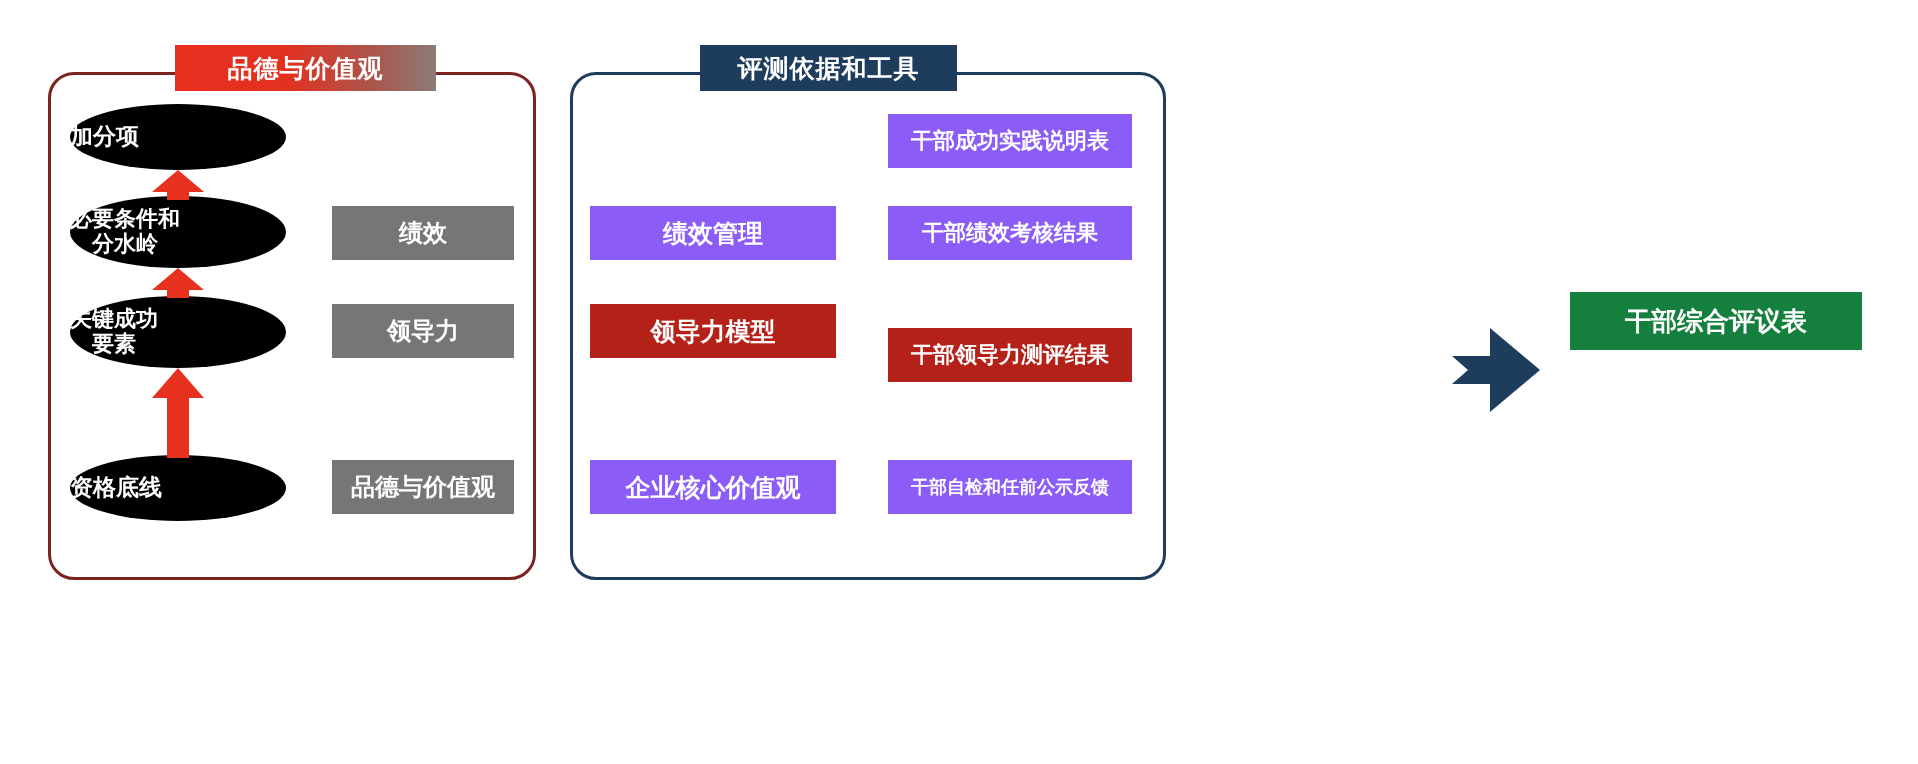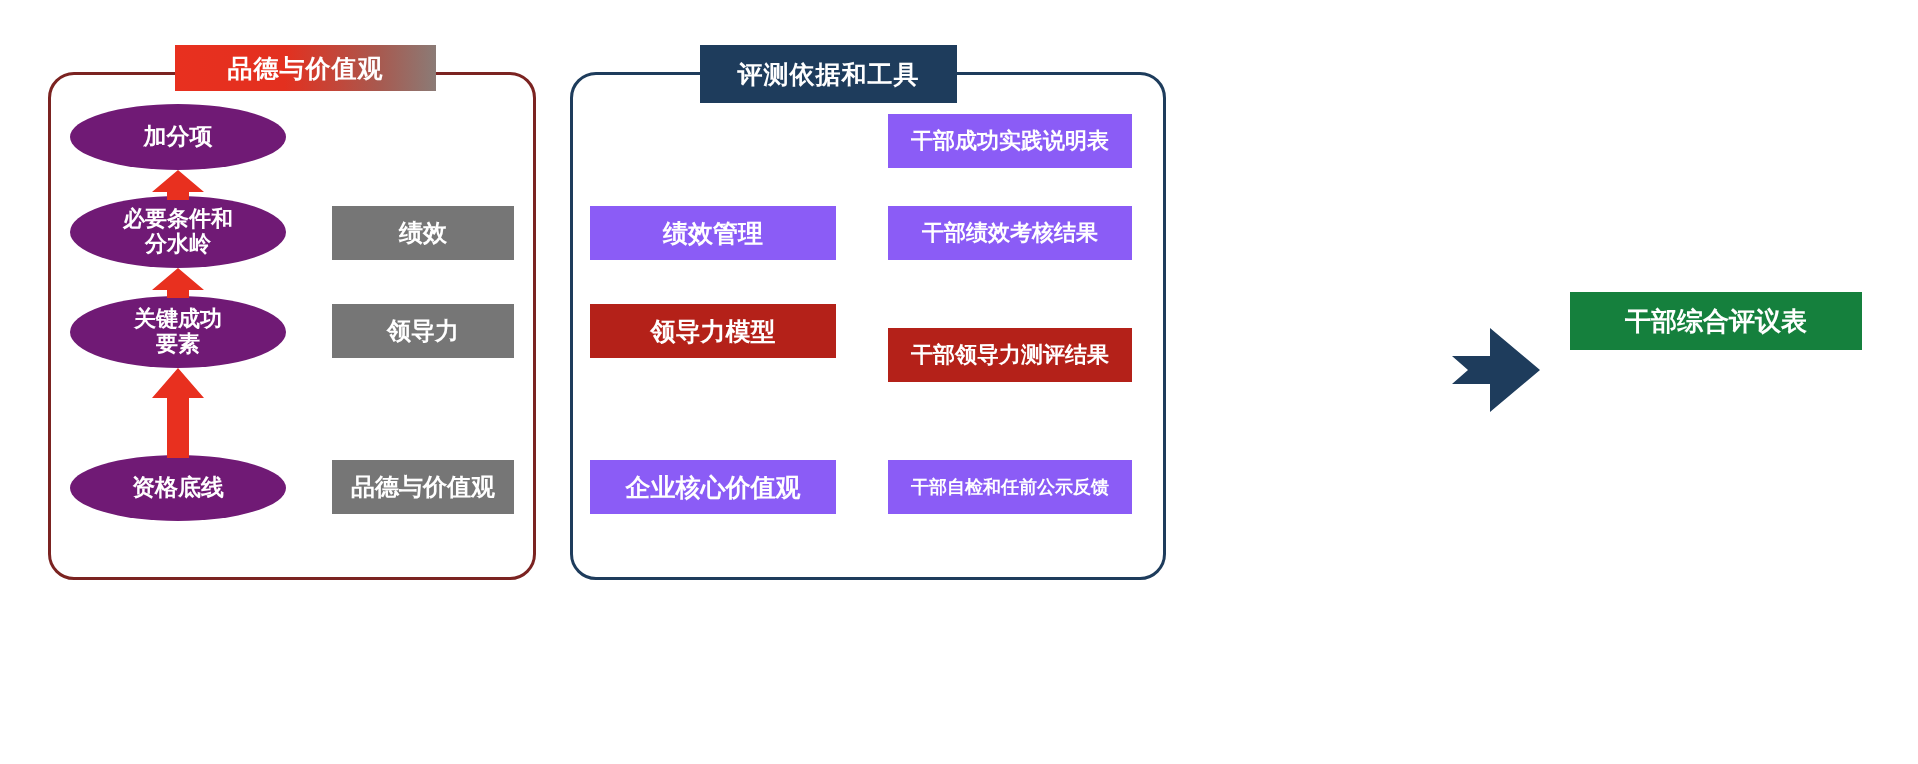--- a/index.html
+++ b/index.html
@@ -25,28 +25,28 @@
   
   .tab{
     position:absolute;display:flex;align-items:center;justify-content:center;
     color:#ffffff;font-weight:700;letter-spacing:1px;box-sizing:border-box;
   }
   .tab-left{
     left:175px;top:45px;width:261px;height:46px;font-size:25px;
     background:linear-gradient(90deg,#e8301f 0%,#e3301f 42%,#a8594f 78%,#8b7b76 100%);
   }
   .tab-mid{
-    left:700px;top:45px;width:257px;height:58px;font-size:25px;
+    left:700px;top:45px;width:257px;height:46px;font-size:25px;
     background:#1e3c5c;
   }
 
   
   .ellipse{
-    position:absolute;background:#701a75;border-radius:50%;
-    display:flex;align-items:center;justify-content:center;text-align:center;
+    position:absolute;background:#000000;border-radius:50%;
+    display:flex;align-items:center;justify-content:flex-start;text-align:center;
     color:#ffffff;font-weight:700;line-height:1.12;box-sizing:border-box;
   }
   .ell-1{left:70px;top:104px;width:216px;height:66px;font-size:23px;}
   .ell-2{left:70px;top:196px;width:216px;height:72px;font-size:22px;}
   .ell-3{left:70px;top:296px;width:216px;height:72px;font-size:22px;}
   .ell-4{left:70px;top:455px;width:216px;height:66px;font-size:23px;}
 
   
   .uparrow{position:absolute;}
   .ua-1{left:152px;top:170px;width:52px;height:30px;}

